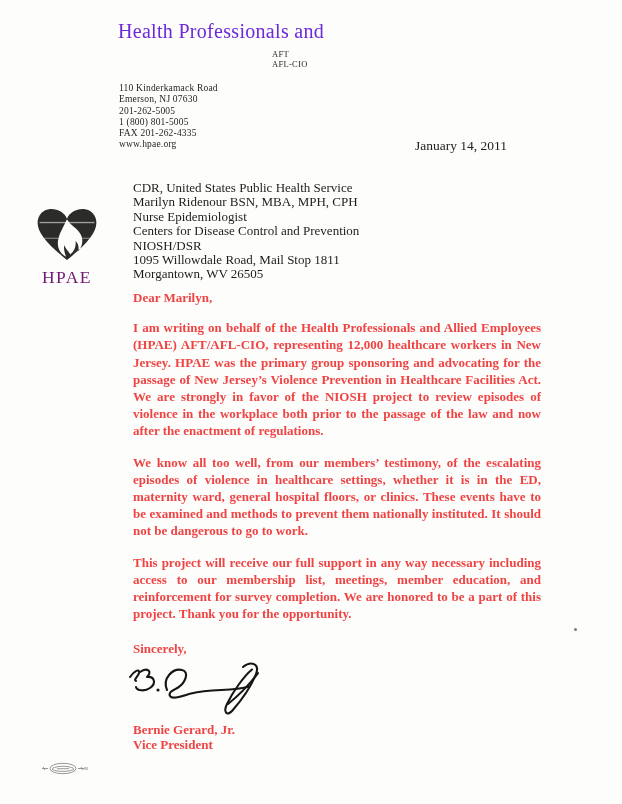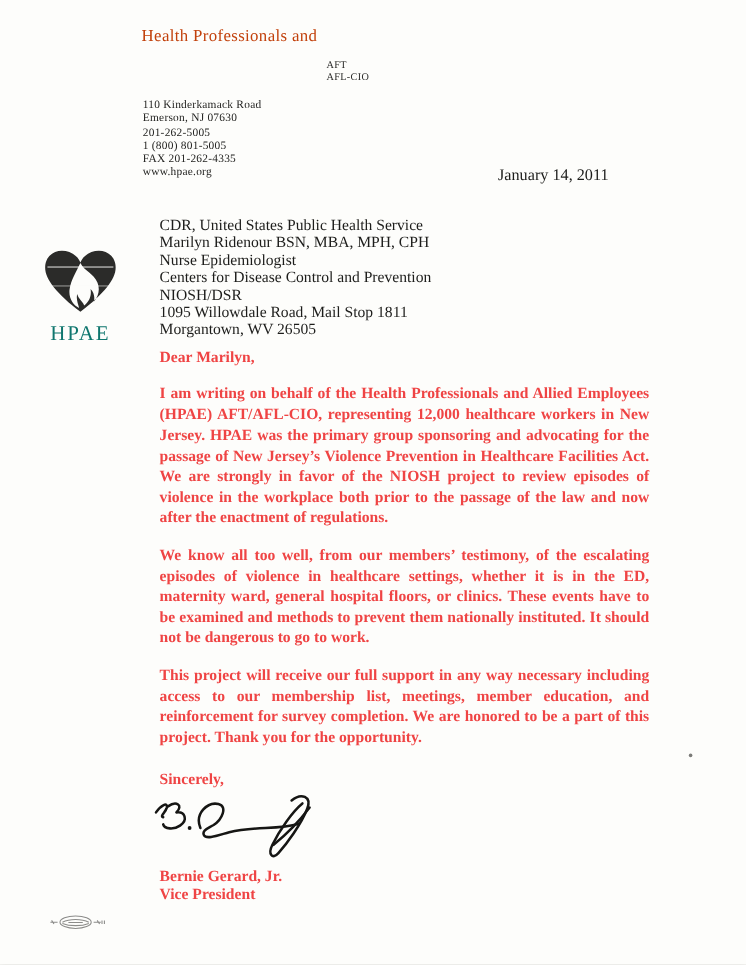--- a/index.html
+++ b/index.html
@@ -10,41 +10,41 @@
     background:#fdfdfb;
     overflow:hidden;
     font-family:"Liberation Serif","DejaVu Serif",serif;
     color:#1d1d1b;
     margin:0 auto;
     box-shadow:0 0 6px rgba(0,0,0,.25);
   }
   
   .org-name {
     position:absolute; left:118px; top:18px;
-    font-size:14px; line-height:26px; color:#c2410c;
+    font-size:20px; line-height:26px; color:#6d28d9;
     letter-spacing:.3px;
   }
   .affiliation {
     position:absolute; left:272px; top:49px; width:42px;
     font-size:8.5px; line-height:10px; text-align:left; color:#2a2a28;
     letter-spacing:.3px;
   }
   .contact {
     position:absolute; left:119px; top:83px;
     font-size:9.5px; line-height:11.3px; color:#242422;
     letter-spacing:.2px;
   }
   .date {
     position:absolute; left:415px; top:138px;
     font-size:13.5px; color:#1d1d1b;text-align:center;
   }
   
   .logo { position:absolute; left:30px; top:206px; width:74px; text-align:center; }
   .logo svg { display:block; margin:0 auto; }
-  .logo-text { margin-top:5px; font-size:17.5px; letter-spacing:1.5px; color:#0f766e; }
+  .logo-text { margin-top:5px; font-size:17.5px; letter-spacing:1.5px; color:#701a75; }
   
   .recipient {
     position:absolute; left:133px; top:181px;
     font-size:13px; line-height:14.4px; color:#1d1d1b;
   }
   
   .body {
     position:absolute; left:133px; top:289px; width:408px;
     font-size:13px; line-height:17.2px; color:#ef4444;font-weight:bold;
   }

